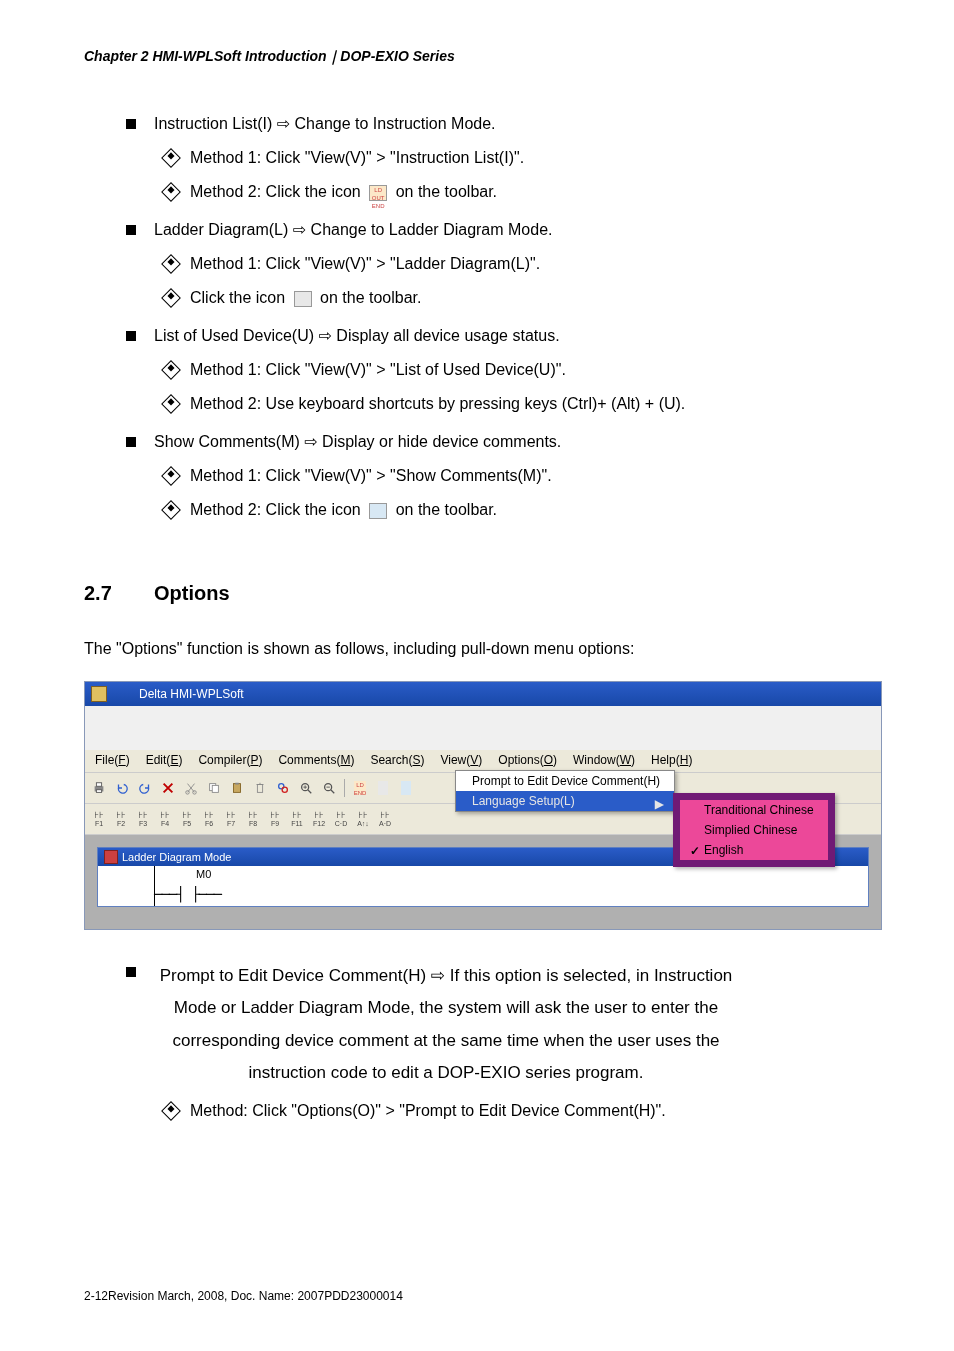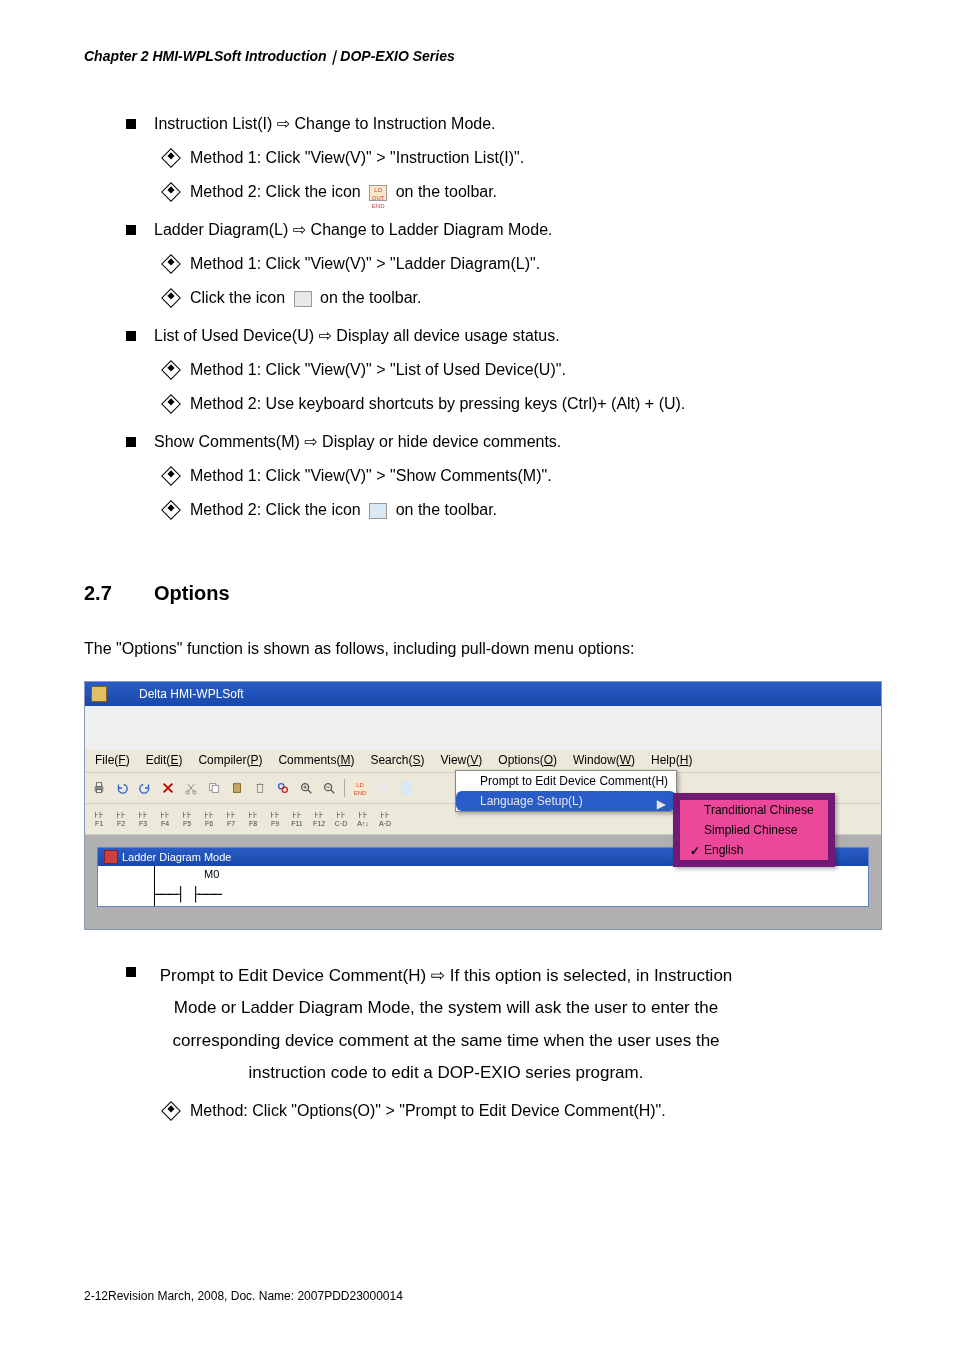--- a/index.html
+++ b/index.html
@@ -180,24 +180,23 @@
     position: absolute;
     top: 20px;
     left: 370px;
     background: #fff;
     border: 1px solid #888;
     box-shadow: 2px 2px 4px rgba(0,0,0,0.3);
     min-width: 218px;
     z-index: 10;
   }
   .dropdown-item {
-    padding: 3px 8px 3px 24px;
+    padding: 3px 8px 3px 16px;
     white-space: nowrap;
     position: relative;
-    border-radius: 6px;
   }
   .dropdown-item.highlight {
     background: #2a5cc8;
     color: #e5e5e5;
   }
   .dropdown-item .arrow-r {
     position: absolute;
     right: 6px;
     top: 5px;
   }
@@ -281,21 +280,21 @@
   .ladder-content .rung-vert {
     position: absolute;
     left: 56px;
     top: 0;
     bottom: 0;
     width: 1px;
     background: #000;
   }
   .ladder-content .m0 {
     position: absolute;
-    left: 106px;
+    left: 98px;
     top: 2px;
   }
   .ladder-content .contact {
     position: absolute;
     left: 56px;
     top: 20px;
     font-family: monospace;
     font-size: 14px;
     letter-spacing: -1px;
   }

